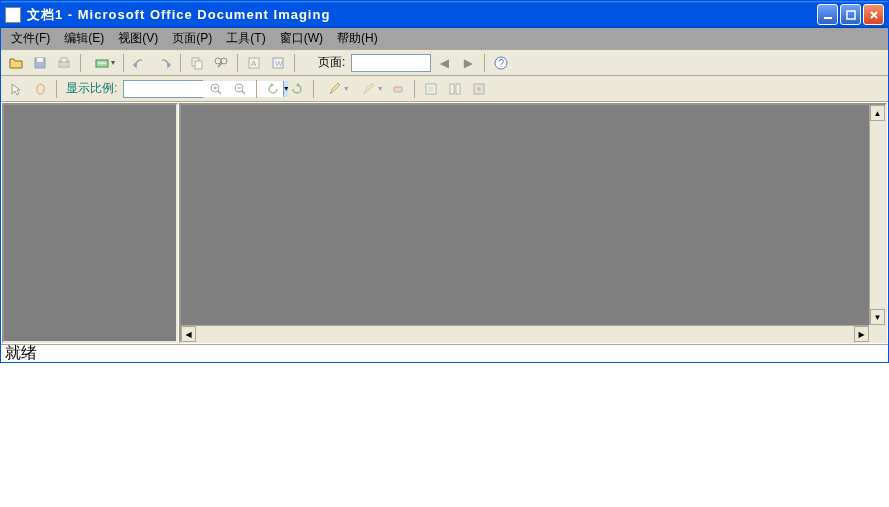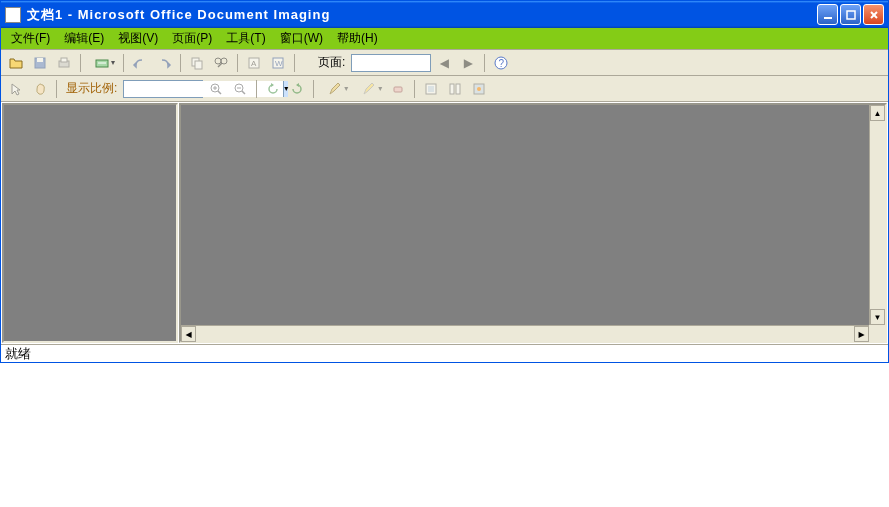--- a/index.html
+++ b/index.html
@@ -6,43 +6,43 @@
 body { font-family: "Microsoft YaHei", "SimSun", Tahoma, sans-serif; font-size: 12px; background: #fff; }
 .window { width: 889px; height: 363px; border: 1px solid #0054e3; display: flex; flex-direction: column; }
 .titlebar { height: 27px; background: linear-gradient(to bottom, #3a95ff 0%, #0054e3 8%, #0054e3 92%, #0040b0 100%); display: flex; align-items: center; color: #fff; font-weight: bold; font-size: 13px; font-family: "SimSun", sans-serif; letter-spacing: 1px; }
 .titlebar-icon { width: 16px; height: 16px; margin: 0 4px; background: #fff; border: 1px solid #888; }
 .titlebar-text { flex: 1; padding-left: 2px; white-space: nowrap; }
 .titlebar-buttons { display: flex; gap: 2px; margin-right: 4px; }
 .tbtn { width: 21px; height: 21px; border: 1px solid #fff; border-radius: 3px; display: flex; align-items: center; justify-content: center; color: #fff; font-weight: bold; cursor: pointer; }
 .tbtn.min { background: linear-gradient(to bottom, #6fa3f7, #2b63c8); }
 .tbtn.max { background: linear-gradient(to bottom, #6fa3f7, #2b63c8); }
 .tbtn.close { background: linear-gradient(to bottom, #f6936e, #d9461f); }
-.menubar { height: 22px; background: #84cc16; border-bottom: 1px solid #aca899; display: flex; align-items: center; padding: 0 4px; gap: 2px; }
+.menubar { height: 22px; background: #a3a3a3; border-bottom: 1px solid #aca899; display: flex; align-items: center; padding: 0 4px; gap: 2px; }
 .menu-item { padding: 2px 6px; cursor: pointer; color: #000; }
 .toolbar { height: 26px; background: #ece9d8; border-bottom: 1px solid #aca899; display: flex; align-items: center; padding: 0 4px; gap: 2px; }
 .toolbar2 { height: 26px; background: #ece9d8; border-bottom: 1px solid #aca899; display: flex; align-items: center; padding: 0 4px; gap: 2px; }
 .tool-btn { width: 22px; height: 22px; display: flex; align-items: center; justify-content: center; cursor: pointer; border: 1px solid transparent; color: #333; }
 .tool-btn.disabled { opacity: 0.5; cursor: default; }
 .tool-btn.dropdown { width: 32px; position: relative; }
 .tool-btn.dropdown::after { content: "▾"; font-size: 8px; position: absolute; right: 2px; color: #555; }
 .separator { width: 1px; height: 18px; background: #aca899; margin: 0 3px; }
 .page-label { padding: 0 4px; color: #000; margin-left: 14px; }
 .page-input { width: 80px; height: 18px; border: 1px solid #7f9db9; background: #fff; padding: 0 2px; }
-.zoom-label { padding: 0 4px; color: #a16207; }
+.zoom-label { padding: 0 4px; color: #0f766e; }
 .zoom-combo { width: 80px; height: 18px; border: 1px solid #7f9db9; background: #fff; display: flex; }
 .zoom-combo input { flex: 1; border: none; outline: none; font-size: 12px; padding: 0 2px; }
 .zoom-combo .dd { width: 14px; background: #cbe1fc; border-left: 1px solid #7f9db9; display: flex; align-items: center; justify-content: center; font-size: 8px; cursor: pointer; }
 .workspace { flex: 1; display: flex; min-height: 0; }
 .thumb-pane { width: 176px; background: #808080; border: 2px inset #ece9d8; margin: 1px; }
 .doc-pane { flex: 1; background: #808080; border: 2px inset #ece9d8; margin: 1px 1px 1px 0; position: relative; }
 .scrollbar-v { position: absolute; right: 0; top: 0; bottom: 16px; width: 16px; background: #ece9d8; border-left: 1px solid #aca899; }
 .scroll-arrow { width: 15px; height: 16px; background: #ece9d8; border: 1px solid #aca899; display: flex; align-items: center; justify-content: center; font-size: 8px; position: absolute; cursor: pointer; }
 .scrollbar-h { position: absolute; right: 16px; bottom: 0; left: 0; height: 16px; background: #ece9d8; border-top: 1px solid #aca899; }
 .scroll-corner { position: absolute; right: 0; bottom: 0; width: 16px; height: 16px; background: #ece9d8; }
-.statusbar { height: 18px; background: #fff; border-top: 1px solid #aca899; display: flex; align-items: center; padding: 0 4px; font-size: 13px; }
+.statusbar { height: 18px; background: #fff; border-top: 1px solid #aca899; display: flex; align-items: center; padding: 0 4px; font-size: 16px; }
 svg { pointer-events: none; }
 </style>
 </head>
 <body>
 
 <div class="window">
 
   <div class="titlebar">
     <div class="titlebar-icon"></div>
     <div class="titlebar-text">文档1 - Microsoft Office Document Imaging</div>

